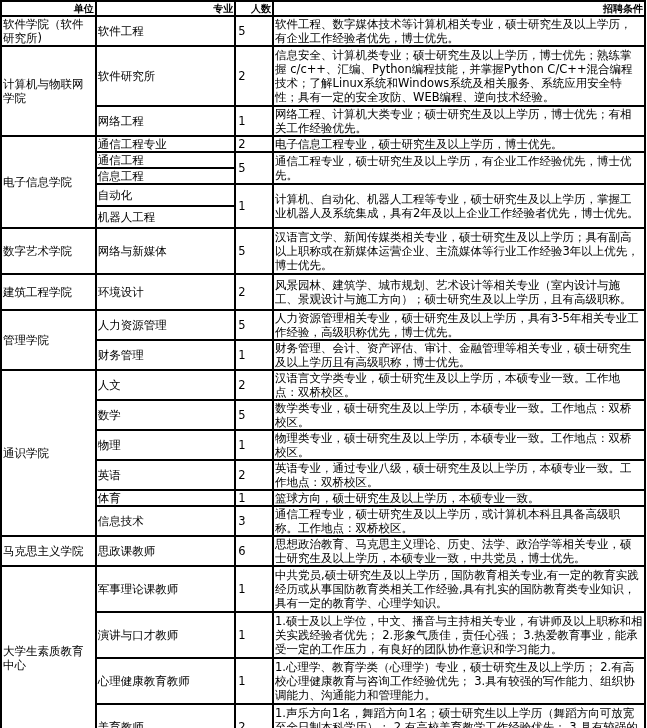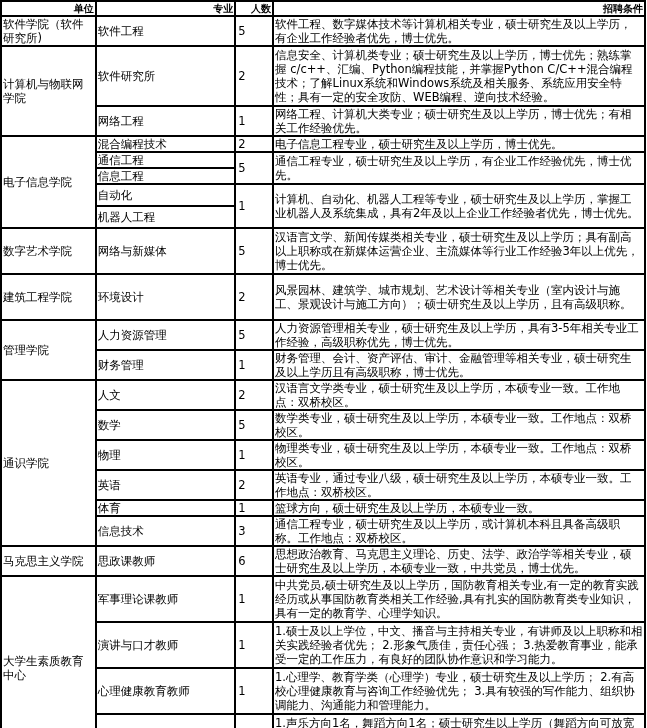--- a/index.html
+++ b/index.html
@@ -44,21 +44,21 @@
       <td>信息安全、计算机类专业；硕士研究生及以上学历，博士优先；熟练掌握 c/c++、汇编、Python编程技能，并掌握Python C/C++混合编程技术；了解Linux系统和Windows系统及相关服务、系统应用安全特性；具有一定的安全攻防、WEB编程、逆向技术经验。</td>
     </tr>
     <tr style="height:22px">
       <td>网络工程</td>
       <td class="num">1</td>
       <td>网络工程、计算机大类专业；硕士研究生及以上学历，博士优先；有相关工作经验优先。</td>
     </tr>
 
     <tr style="height:15px">
       <td rowspan="5">电子信息学院</td>
-      <td>混合编程技术</td>
+      <td>通信工程专业</td>
       <td class="num">2</td>
       <td>电子信息工程专业，硕士研究生及以上学历，博士优先。</td>
     </tr>
     <tr style="height:15px">
       <td>通信工程</td>
       <td rowspan="2" class="num">5</td>
       <td rowspan="2">通信工程专业，硕士研究生及以上学历，有企业工作经验优先，博士优先。</td>
     </tr>
     <tr style="height:15px">
       <td>信息工程</td>
@@ -72,21 +72,21 @@
       <td>机器人工程</td>
     </tr>
 
     <tr style="height:46px">
       <td>数字艺术学院</td>
       <td>网络与新媒体</td>
       <td class="num">5</td>
       <td>汉语言文学、新闻传媒类相关专业，硕士研究生及以上学历；具有副高以上职称或在新媒体运营企业、主流媒体等行业工作经验3年以上优先，博士优先。</td>
     </tr>
 
-    <tr style="height:46px">
+    <tr style="height:36px">
       <td>建筑工程学院</td>
       <td>环境设计</td>
       <td class="num">2</td>
       <td>风景园林、建筑学、城市规划、艺术设计等相关专业（室内设计与施工、景观设计与施工方向）；硕士研究生及以上学历，且有高级职称。</td>
     </tr>
 
     <tr style="height:30px">
       <td rowspan="2">管理学院</td>
       <td>人力资源管理</td>
       <td class="num">5</td>

